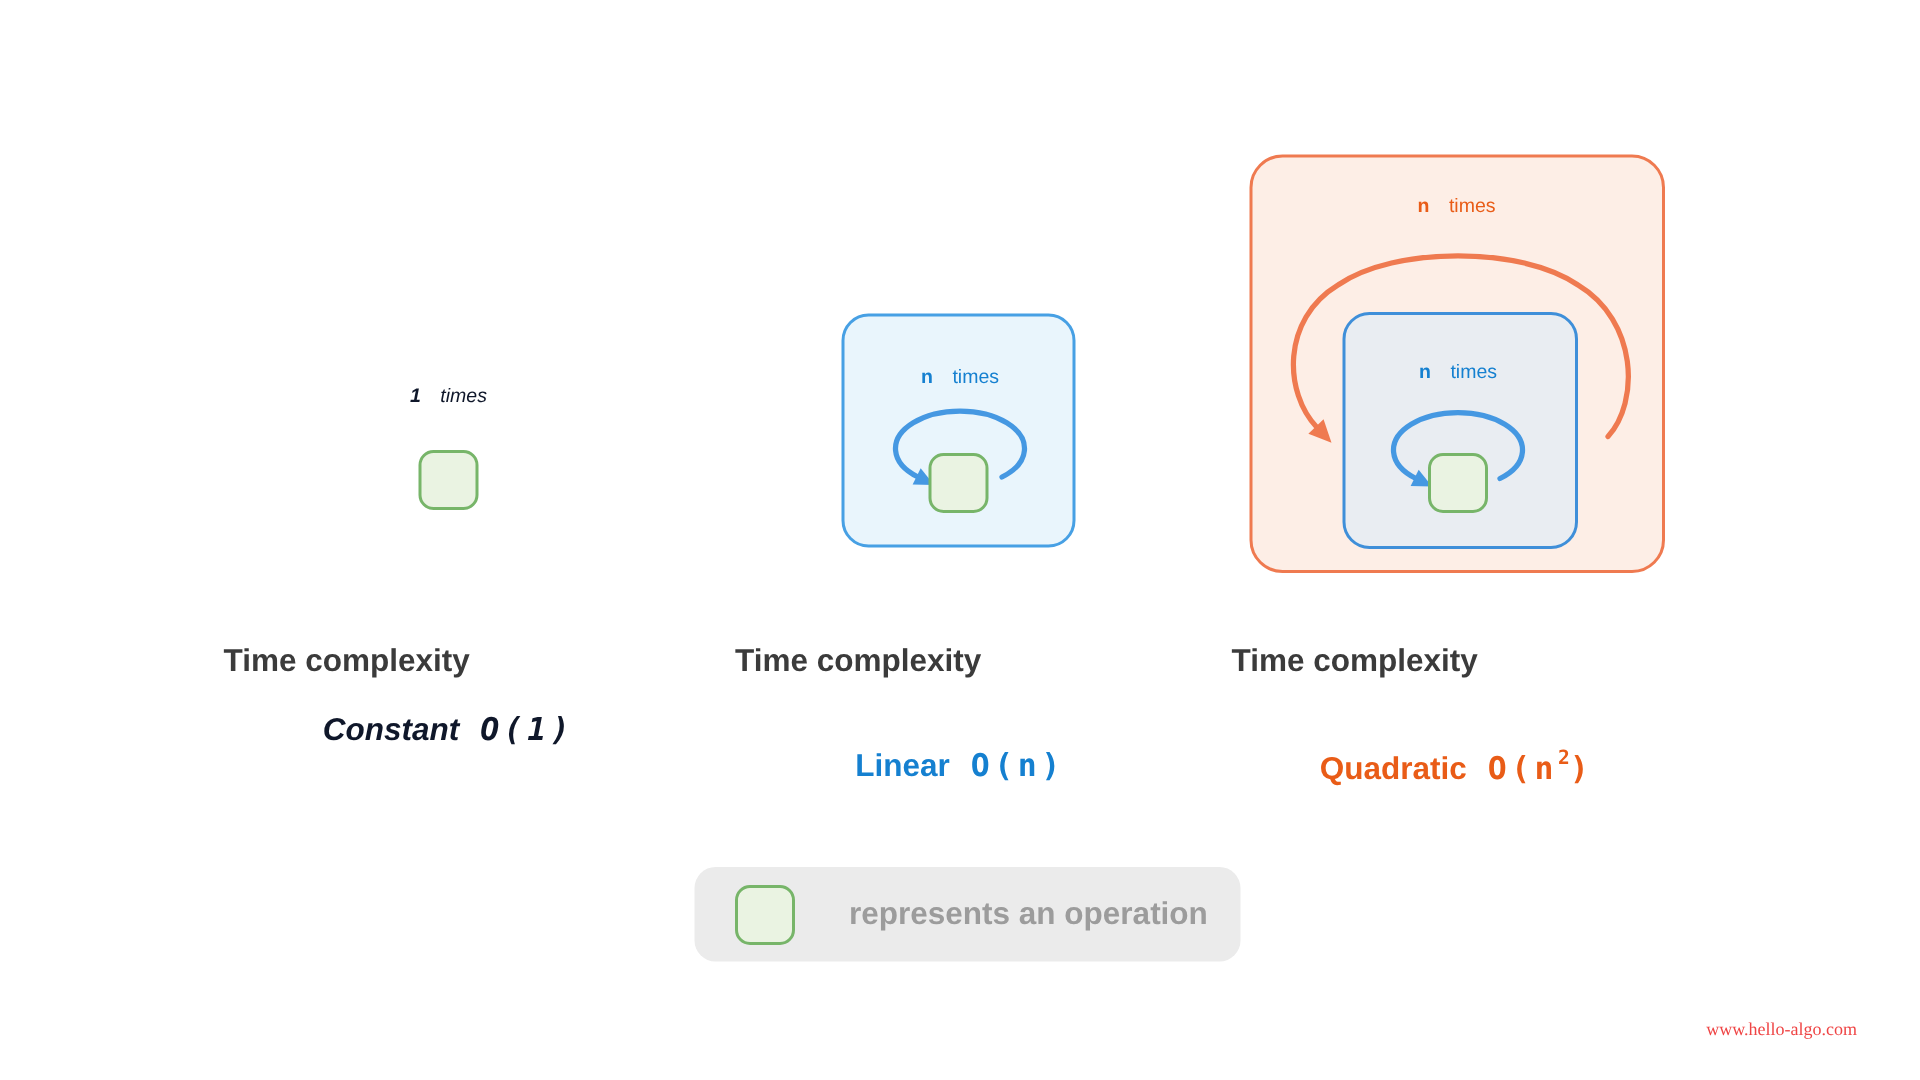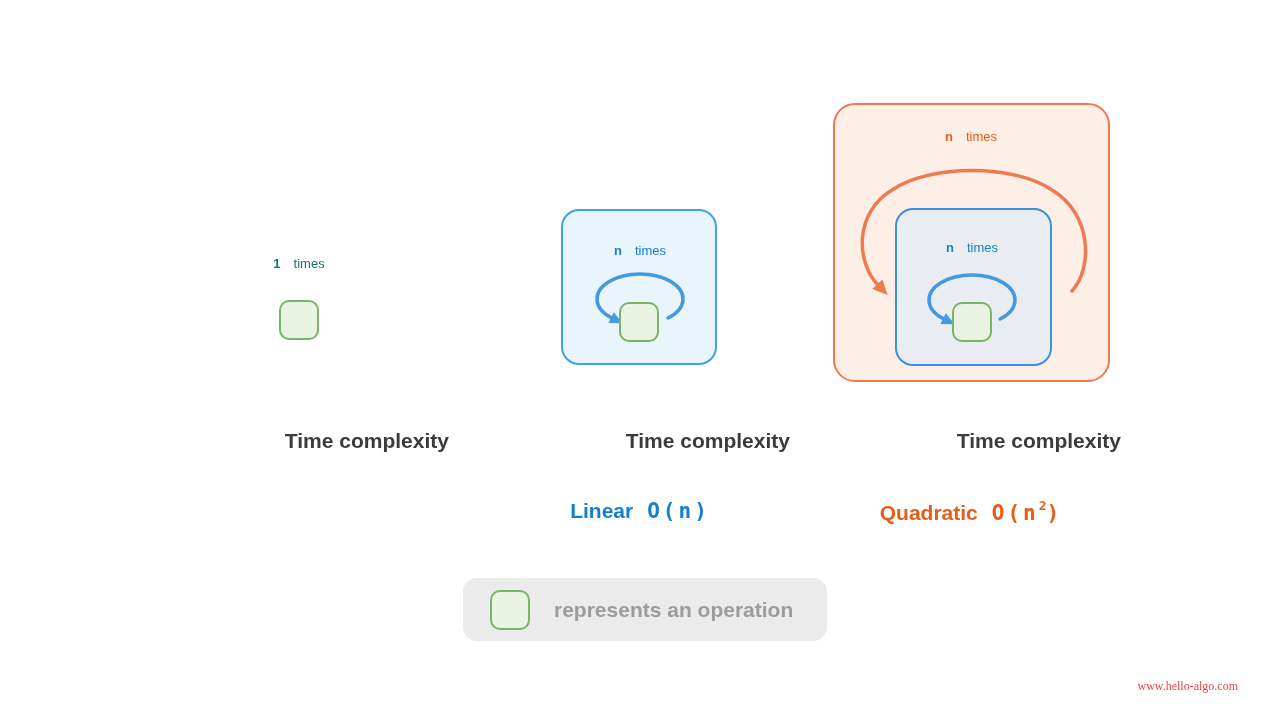--- a/index.html
+++ b/index.html
@@ -43,29 +43,29 @@
   .loop-label {
     position: absolute;
     width: 160px;
     text-align: center;
     font-size: 13px;
     line-height: 26px;
     white-space: nowrap;
   }
   .loop-label .count { font-weight: bold; }
   .loop-label .word  { margin-left: 13px; font-weight: normal; }
-  .green-t  { color: #0f766e; }
+  .green-t  { color: #0f172a; font-style: italic; }
   .blue-t   { color: #1580d0; }
   .orange-t { color: #e95c17; }
 
   
   .col-title {
     position: absolute;
     width: 300px;
-    text-align: right;
+    text-align: left;
     font-size: 21px;
     font-weight: bold;
     color: #3b3b3b;
     white-space: nowrap;
   }
   .complexity {
     position: absolute;
     width: 300px;
     text-align: center;
     font-size: 21px;
@@ -95,21 +95,21 @@
     border-radius: 14px;
     display: flex;
     align-items: center;
   }
   .legend .op-box {
     position: static;
     margin-left: 27px;
     flex: 0 0 auto;
   }
   .legend-text {
-    margin-left: 24px;
+    margin-left: 36px;
     font-size: 21px;
     font-weight: bold;
     color: #9c9c9c;
     white-space: nowrap;
   }
 
   
   .watermark {
     position: absolute;
     right: 42px; top: 679px;
@@ -164,20 +164,23 @@
   </div>
 
   <div class="loop-label blue-t" style="left:892px; top:235px;">
     <span class="count">n</span><span class="word">times</span>
   </div>
 
   <div class="col-title" style="left:149px; top:429px;">Time complexity</div>
   <div class="col-title" style="left:490px; top:429px;">Time complexity</div>
   <div class="col-title" style="left:821px; top:429px;">Time complexity</div>
 
+  <div class="complexity green-t" style="left:149px; top:474px;">
+    <span class="cname">Constant</span><span class="omono"><span>O(1)</span><sup></sup><span></span></span>
+  </div>
 
   <div class="complexity blue-t" style="left:490px; top:498px;">
     <span class="cname">Linear</span><span class="omono"><span>O(n)</span><sup></sup><span></span></span>
   </div>
 
   <div class="complexity orange-t" style="left:821px; top:500px;">
     <span class="cname">Quadratic</span><span class="omono"><span>O(n</span><sup>2</sup><span>)</span></span>
   </div>
 
   <div class="legend">

